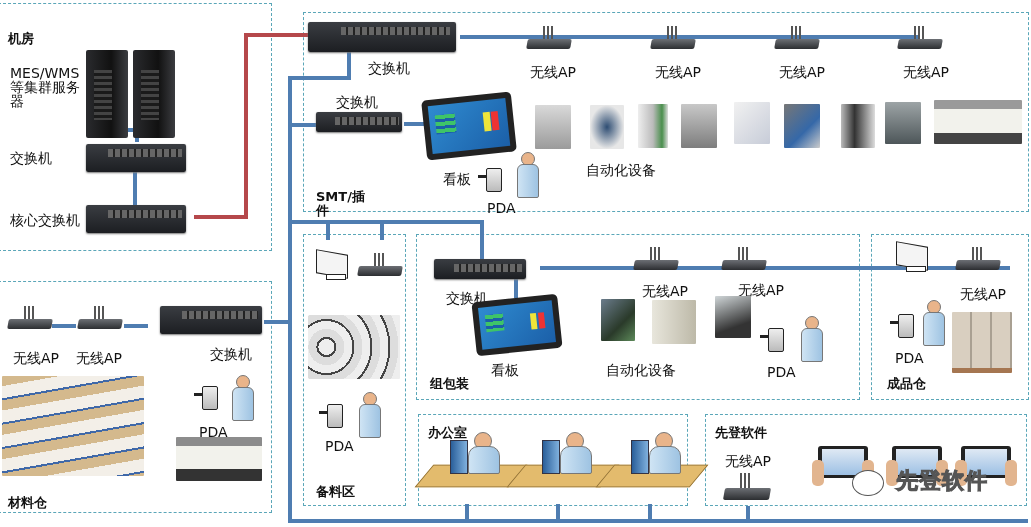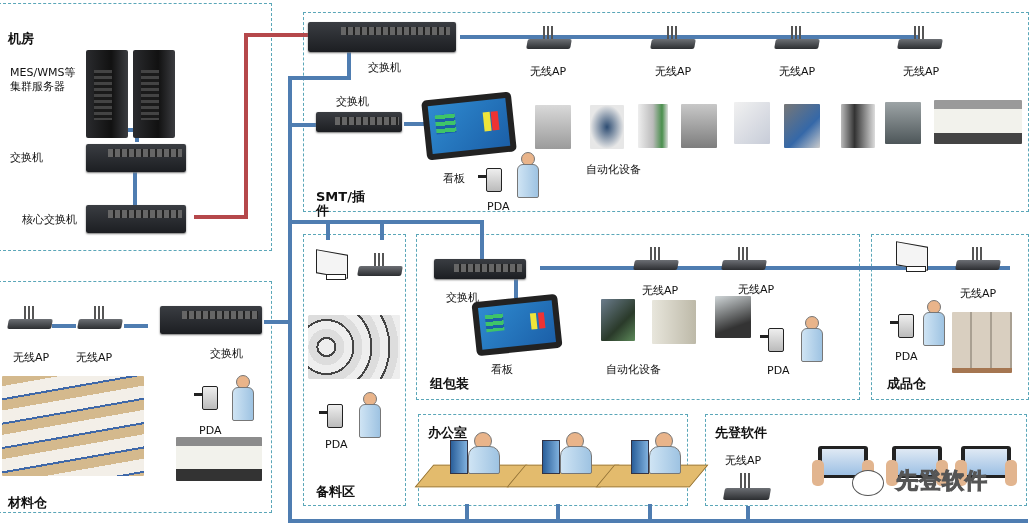--- a/index.html
+++ b/index.html
@@ -1,19 +1,19 @@
 <!DOCTYPE html>
 <html><head>
 <meta charset="utf-8">
 <style>
   html,body{margin:0;padding:0;background:#fff;}
   body{width:1031px;height:527px;position:relative;overflow:hidden;font-family:"DejaVu Sans","Liberation Sans",sans-serif;color:#111;}
   .zone{position:absolute;border:1.5px dashed #5aa6b8;box-sizing:border-box;}
   .zlabel{position:absolute;font-weight:bold;font-size:13px;color:#111;}
-  .lbl{position:absolute;font-size:11px;color:#111;white-space:nowrap;}
+  .lbl{position:absolute;font-size:14px;color:#111;white-space:nowrap;}
   .line{position:absolute;background:#4f7db1;}
   .redline{position:absolute;background:#b5484b;}
   
   .switch{position:absolute;height:18px;background:linear-gradient(#3a3d42,#1c1e22);border-radius:2px;box-shadow:0 1px 2px #777;}
   .switch::after{content:"";position:absolute;left:22%;right:4%;top:5px;height:8px;background:repeating-linear-gradient(90deg,#666 0 5px,#222 5px 7px);}
   .ap{position:absolute;width:44px;height:24px;}
   .ap .body{position:absolute;left:0;bottom:0;width:44px;height:10px;background:linear-gradient(#6c6f74,#2c2e31);border-radius:2px;transform:skewX(-10deg);}
   .ap .ant{position:absolute;bottom:9px;width:2px;height:14px;background:#555;}
   .server{position:absolute;width:42px;height:88px;background:linear-gradient(90deg,#2a2b2e,#111 60%,#3b3c40);border-radius:2px;}
   .server::after{content:"";position:absolute;left:8px;top:20px;width:18px;height:50px;background:repeating-linear-gradient(#444 0 3px,#1a1a1a 3px 6px);}
@@ -88,21 +88,21 @@
 <div class="line" style="left:556px;top:504px;width:4px;height:17px;"></div>
 <div class="line" style="left:648px;top:504px;width:4px;height:17px;"></div>
 <div class="line" style="left:746px;top:506px;width:4px;height:15px;"></div>
 
 <div class="zlabel" style="left:8px;top:30px;">机房</div>
 <div class="lbl" style="left:10px;top:66px;width:72px;white-space:normal;line-height:14px;">MES/WMS等集群服务器</div>
 <div class="server" style="left:86px;top:50px;"></div>
 <div class="server" style="left:133px;top:50px;"></div>
 <div class="lbl" style="left:10px;top:150px;">交换机</div>
 <div class="switch" style="left:86px;top:144px;width:100px;height:28px;"></div>
-<div class="lbl" style="left:22px;top:212px;">核心交换机</div>
+<div class="lbl" style="left:10px;top:212px;">核心交换机</div>
 <div class="switch" style="left:86px;top:205px;width:100px;height:28px;"></div>
 
 <div class="switch" style="left:308px;top:22px;width:148px;height:30px;"></div>
 <div class="lbl" style="left:368px;top:60px;">交换机</div>
 <div class="lbl" style="left:336px;top:94px;">交换机</div>
 <div class="switch" style="left:316px;top:112px;width:86px;height:20px;"></div>
 
 <div class="ap" style="left:527px;top:25px;">
     <span class="ant" style="left:16px"></span>
     <span class="ant" style="left:20px"></span>

